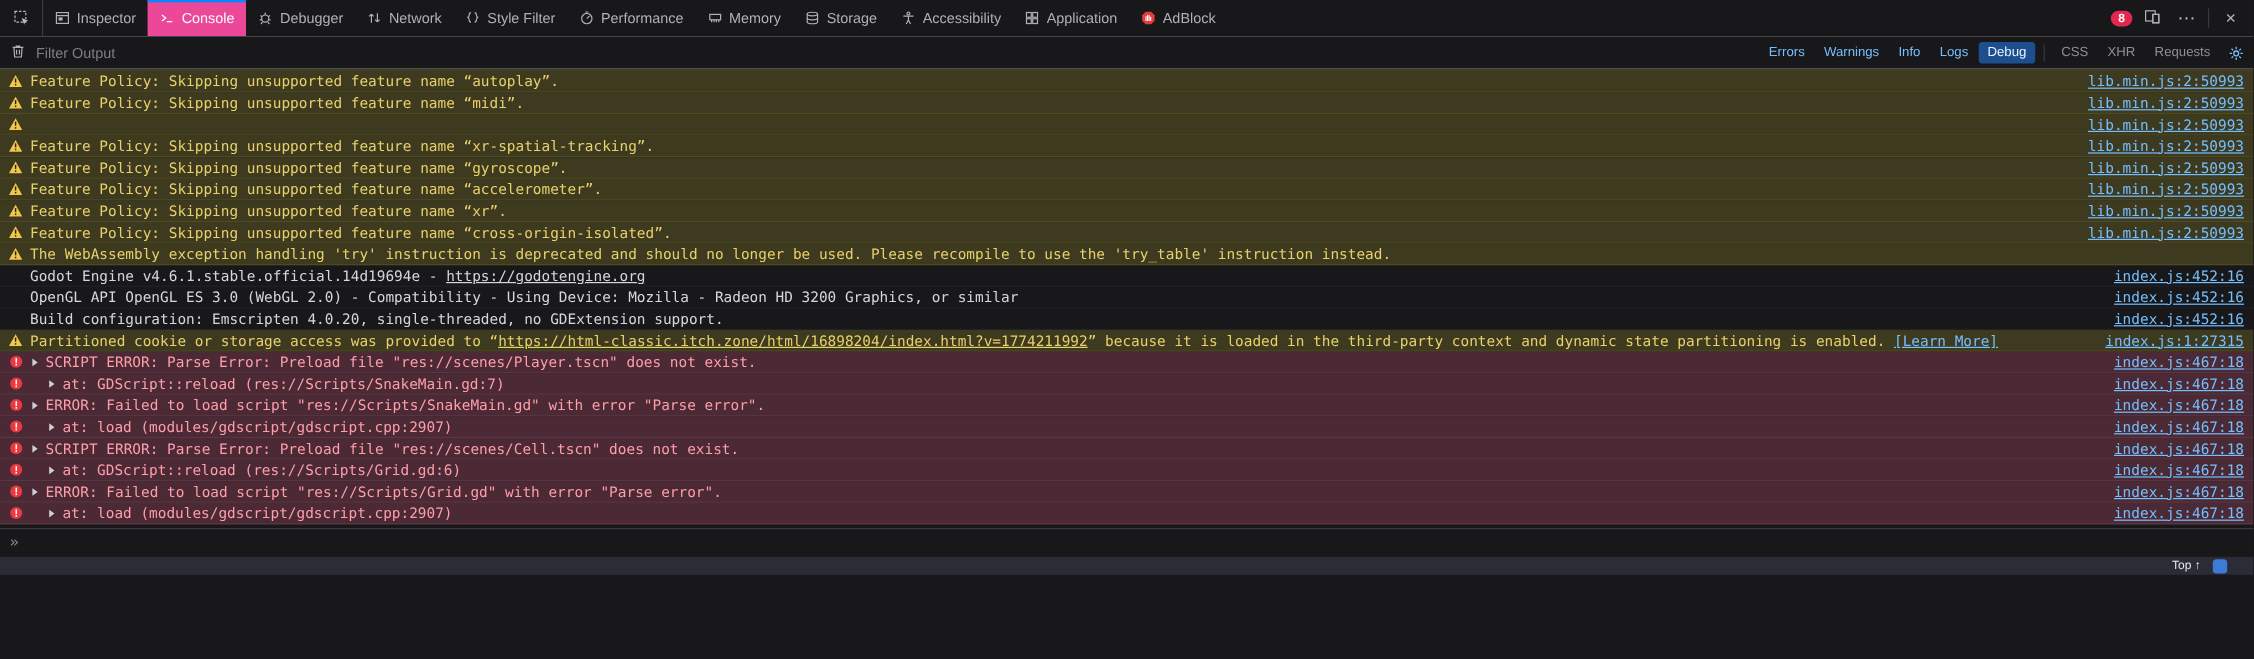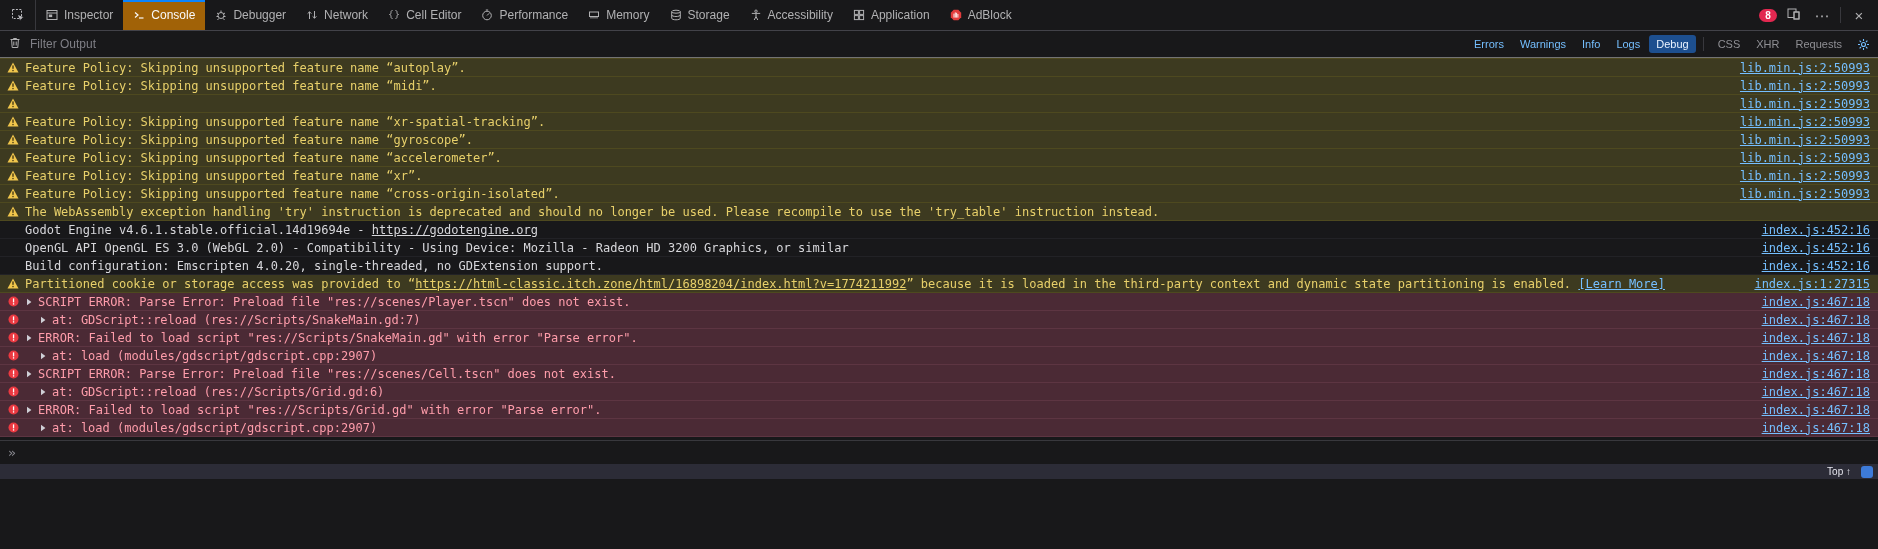--- a/index.html
+++ b/index.html
@@ -7,21 +7,21 @@
        font-family:"Liberation Sans","DejaVu Sans",sans-serif;}
   .devtools{display:flex;flex-direction:column;width:1878px;height:479px;}
 
   
   .toolbox-toolbar{flex:0 0 30px;display:flex;align-items:stretch;background:#18181a;
     border-bottom:1px solid #424249;color:#b1b1b3;font-size:12px;}
   .pick-btn{flex:0 0 36px;display:flex;align-items:center;justify-content:center;
     background:none;border:none;border-right:1px solid #38383d;color:#bcbcc0;cursor:pointer;padding:0;}
   .tabs{display:flex;align-items:stretch;}
   .tab{display:flex;align-items:center;gap:6px;padding:0 10px;position:relative;cursor:pointer;color:#b1b1b3;}
-  .tab.active{background:#a16207;color:#f9f9fa;justify-content:space-between;}
+  .tab.active{background:#ec4899;color:#f9f9fa;justify-content:space-between;}
   .tab.active::before{content:"";position:absolute;left:0;right:0;top:0;height:2px;background:#0a84ff;}
   .tab-icon{display:flex;align-items:center;}
   .tab-icon svg{display:block;}
   .toolbar-right{margin-left:auto;display:flex;align-items:center;gap:3px;padding-right:6px;}
   .badge{background:#e22850;color:#fff;font-size:10px;font-weight:bold;border-radius:8px;
     min-width:10px;height:13px;line-height:13px;text-align:center;padding:0 4px;}
   .icon-btn{background:none;border:none;color:#b1b1b3;display:flex;align-items:center;justify-content:center;
     width:26px;height:26px;cursor:pointer;font-size:13px;padding:0;}
   .glyph{font-size:15px;line-height:1;}
   .toolbar-sep{width:1px;height:16px;background:#38383d;margin:0 2px;}
@@ -63,21 +63,21 @@
 
   
   .input-row{flex:0 0 23px;display:flex;align-items:center;border-top:1px solid #38383d;
     background:#18181a;padding:0 8px;}
   .prompt{color:#8a8a91;font-size:13px;font-family:"DejaVu Sans Mono",monospace;}
   .cmd-input{flex:1;background:transparent;border:none;outline:none;color:#d7d7db;
     font-family:"DejaVu Sans Mono",monospace;font-size:11px;margin-left:7px;}
 
   
   .page-strip{flex:0 0 15px;background:#2c2c37;display:flex;align-items:center;justify-content:flex-end;
-    gap:10px;padding:0 5px;font-size:10px;color:#e6e6ee;}
+    gap:10px;padding:0 22px;font-size:10px;color:#e6e6ee;}
   .top-link{cursor:pointer;}
   .corner-icon{width:12px;height:12px;background:#3d7bd9;border-radius:3px;display:inline-block;cursor:pointer;}
 </style>
 </head>
 <body>
 
 <div class="devtools">
 
   <div class="toolbox-toolbar">
     <button class="pick-btn">
@@ -126,21 +126,21 @@
           </span>
           <span>Network</span>
         </div>
         <div class="tab">
           <span class="tab-icon">
             <svg width="12" height="12" viewBox="0 0 12 12" fill="none" stroke="currentColor" stroke-width="1">
               <path d="M4.5 1.5c-1.5 0-1.5 1-1.5 2s-.2 1.8-1.5 2c1.3.2 1.5 1 1.5 2s0 2 1.5 2"></path>
               <path d="M7.5 1.5c1.5 0 1.5 1 1.5 2s.2 1.8 1.5 2c-1.3.2-1.5 1-1.5 2s0 2-1.5 2"></path>
             </svg>
           </span>
-          <span>Cell Editor</span>
+          <span>Style Filter</span>
         </div>
         <div class="tab">
           <span class="tab-icon">
             <svg width="12" height="12" viewBox="0 0 12 12" fill="none" stroke="currentColor" stroke-width="1">
               <circle cx="6" cy="6.5" r="4.3"></circle>
               <path d="M6 6.5 8.3 4.2M4.8 1h2.4"></path>
             </svg>
           </span>
           <span>Performance</span>
         </div>

